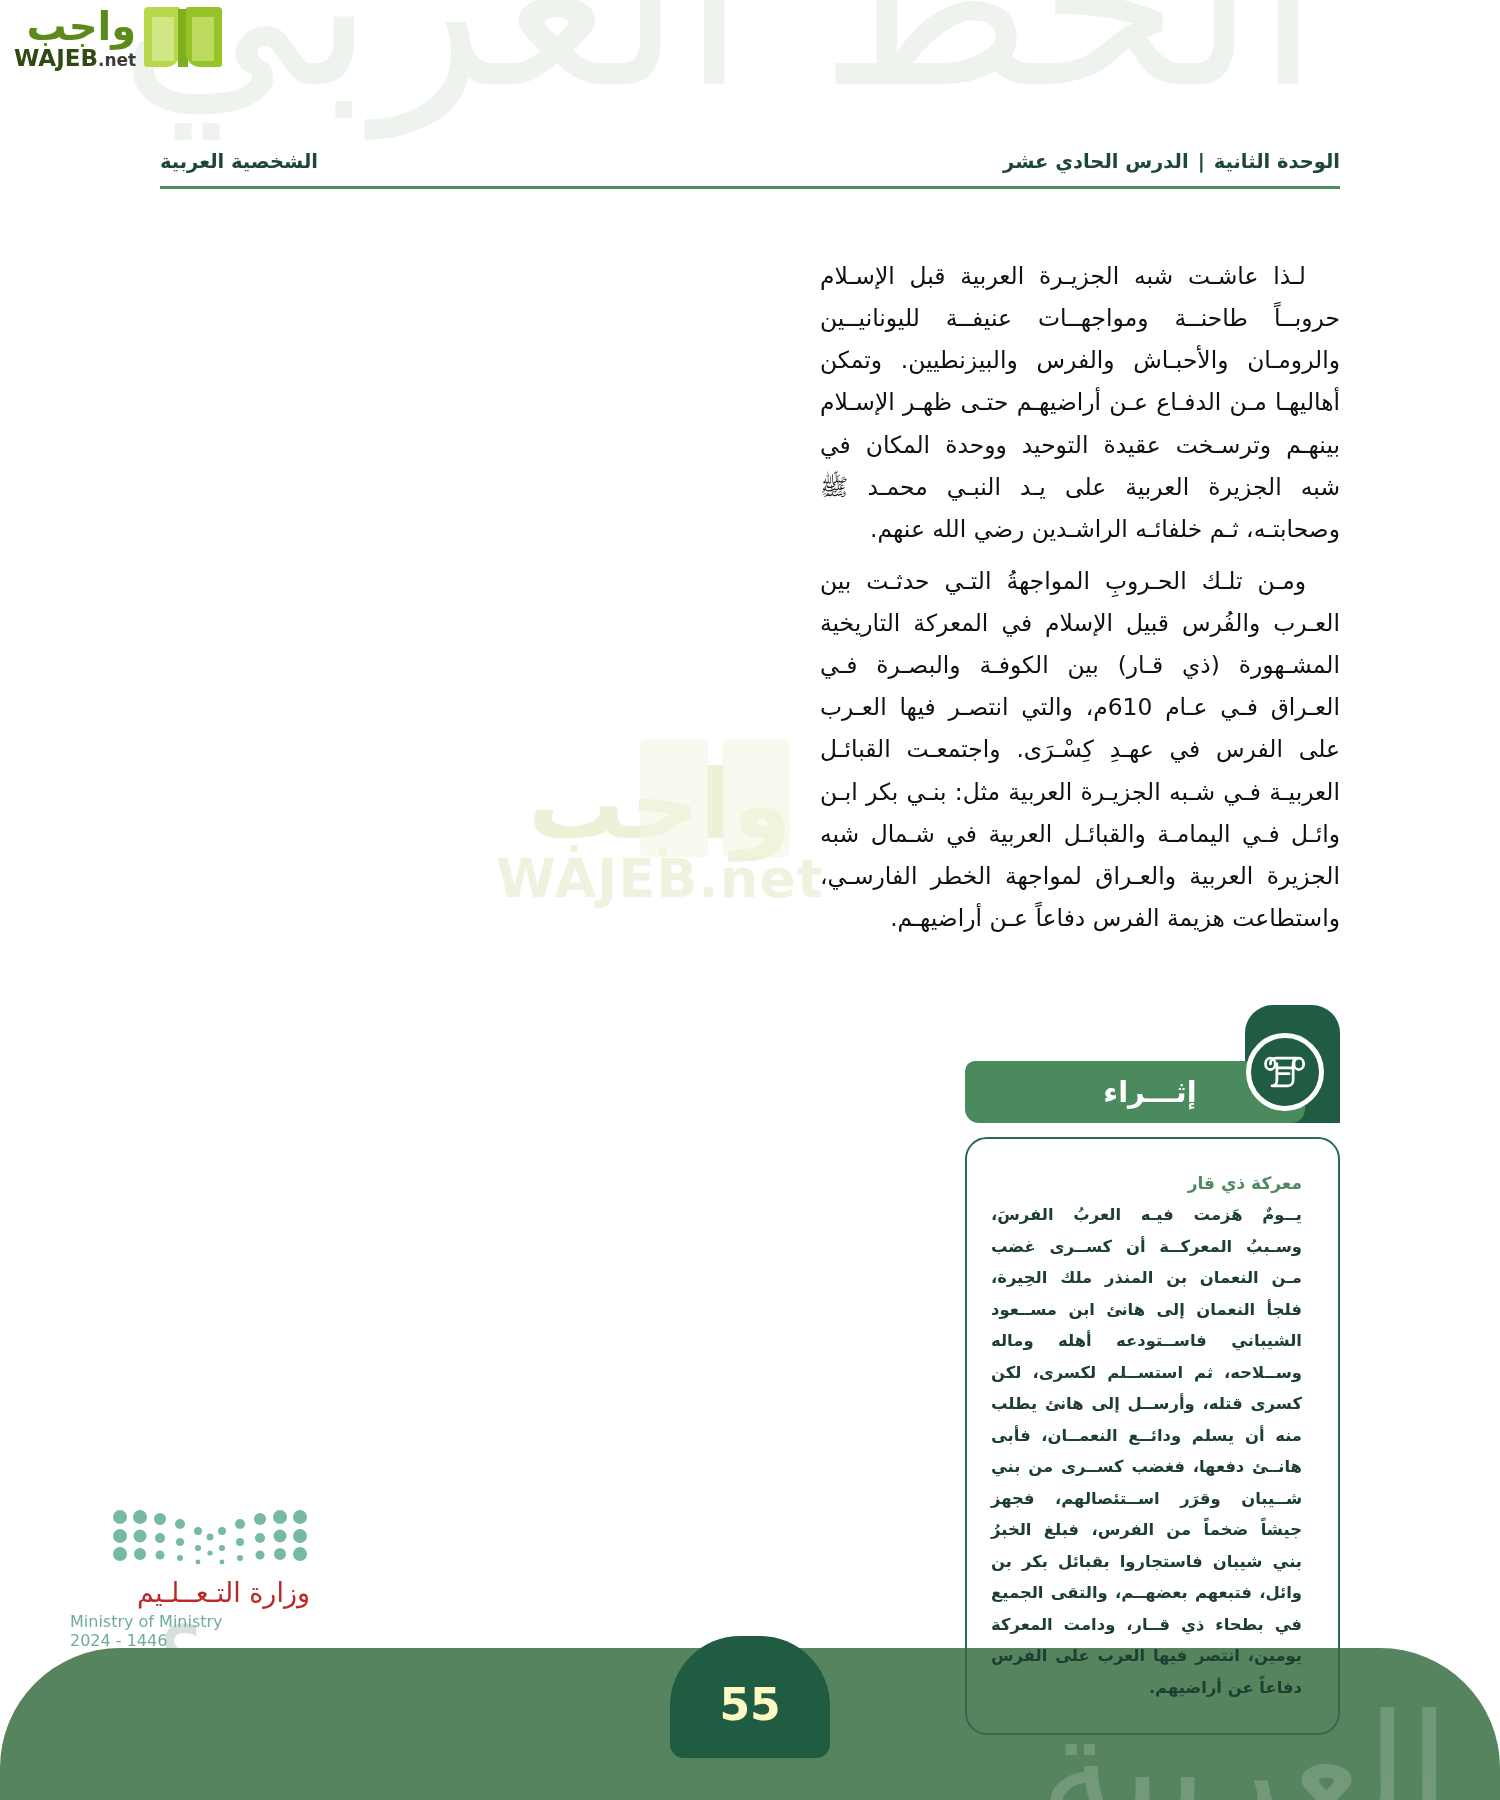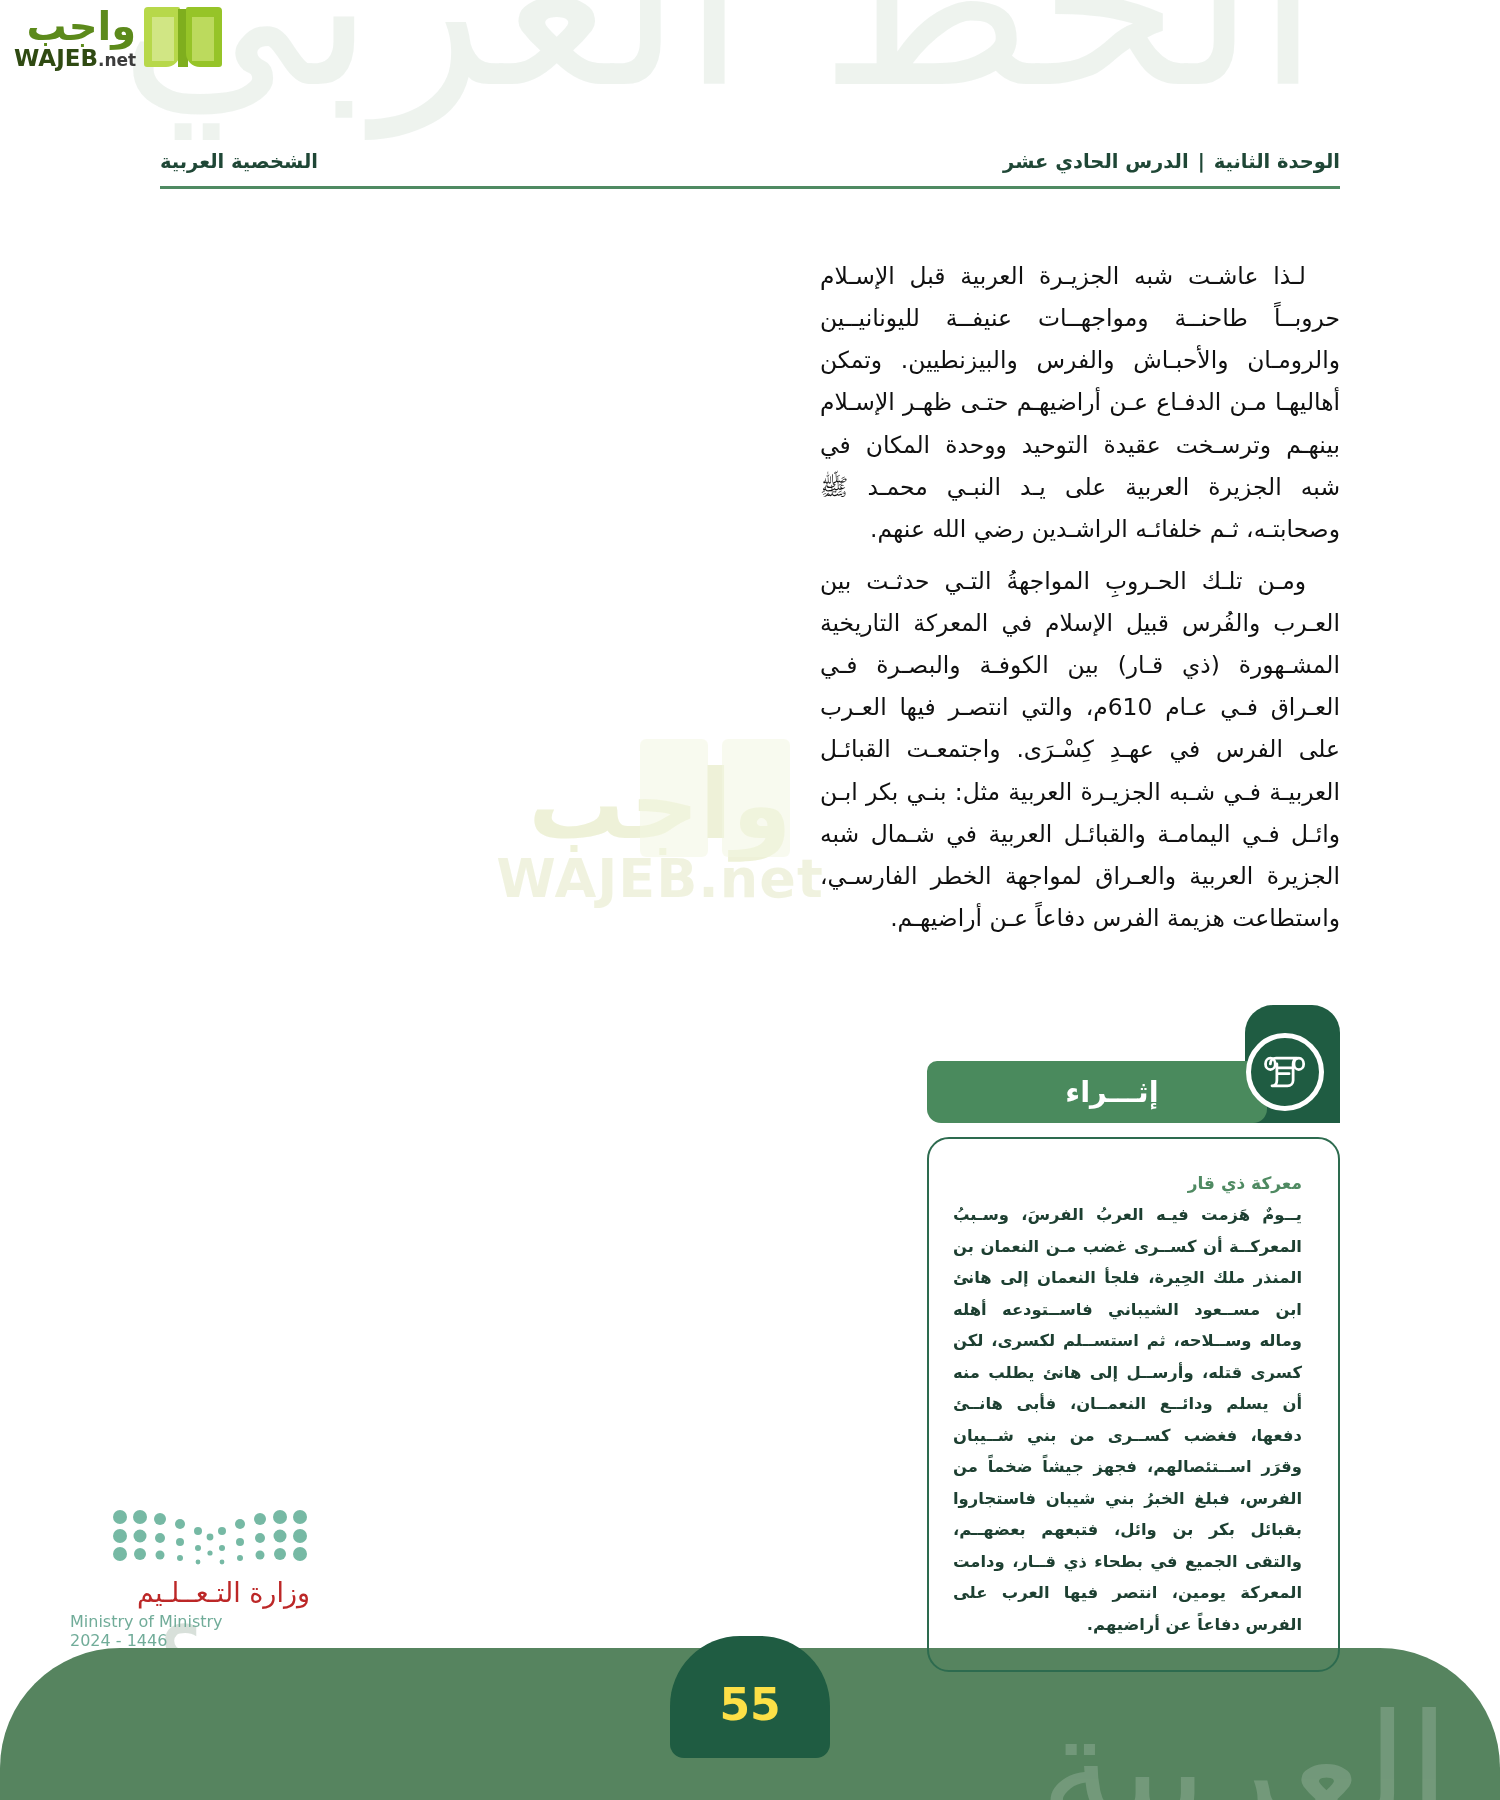--- a/index.html
+++ b/index.html
@@ -181,21 +181,21 @@
     text-align: justify;
     color: #101010;
     font-size: 23.4px;
     line-height: 1.80;
   }
   .col-main p { margin: 0 0 10px 0; text-align: justify; text-align-last: right; }
   .col-main p.first { text-indent: 34px; }
   .col-main p.second { text-indent: 34px; }
 
   .col-side {
-    width: 413px;
+    width: 375px;
     position: relative;
     direction: rtl;
   }
 
   
   .enrich {
     position: relative;
     margin-top: 10px;
   }
   .enrich-head {
@@ -303,21 +303,21 @@
     width: 160px; height: 122px;
     background: #1f5c42;
     border-radius: 70px 70px 14px 14px;
     display: flex;
     align-items: flex-end;
     justify-content: center;
     padding-bottom: 28px;
     z-index: 30;
   }
   .page-badge .num {
-    color: #fde047;
+    color: #fef9c3;
     font-size: 44px;
     font-weight: bold;
     direction: ltr;
   }
 
   
   .ministry {
     position: absolute;
     left: 70px; bottom: 150px;
     width: 240px;

